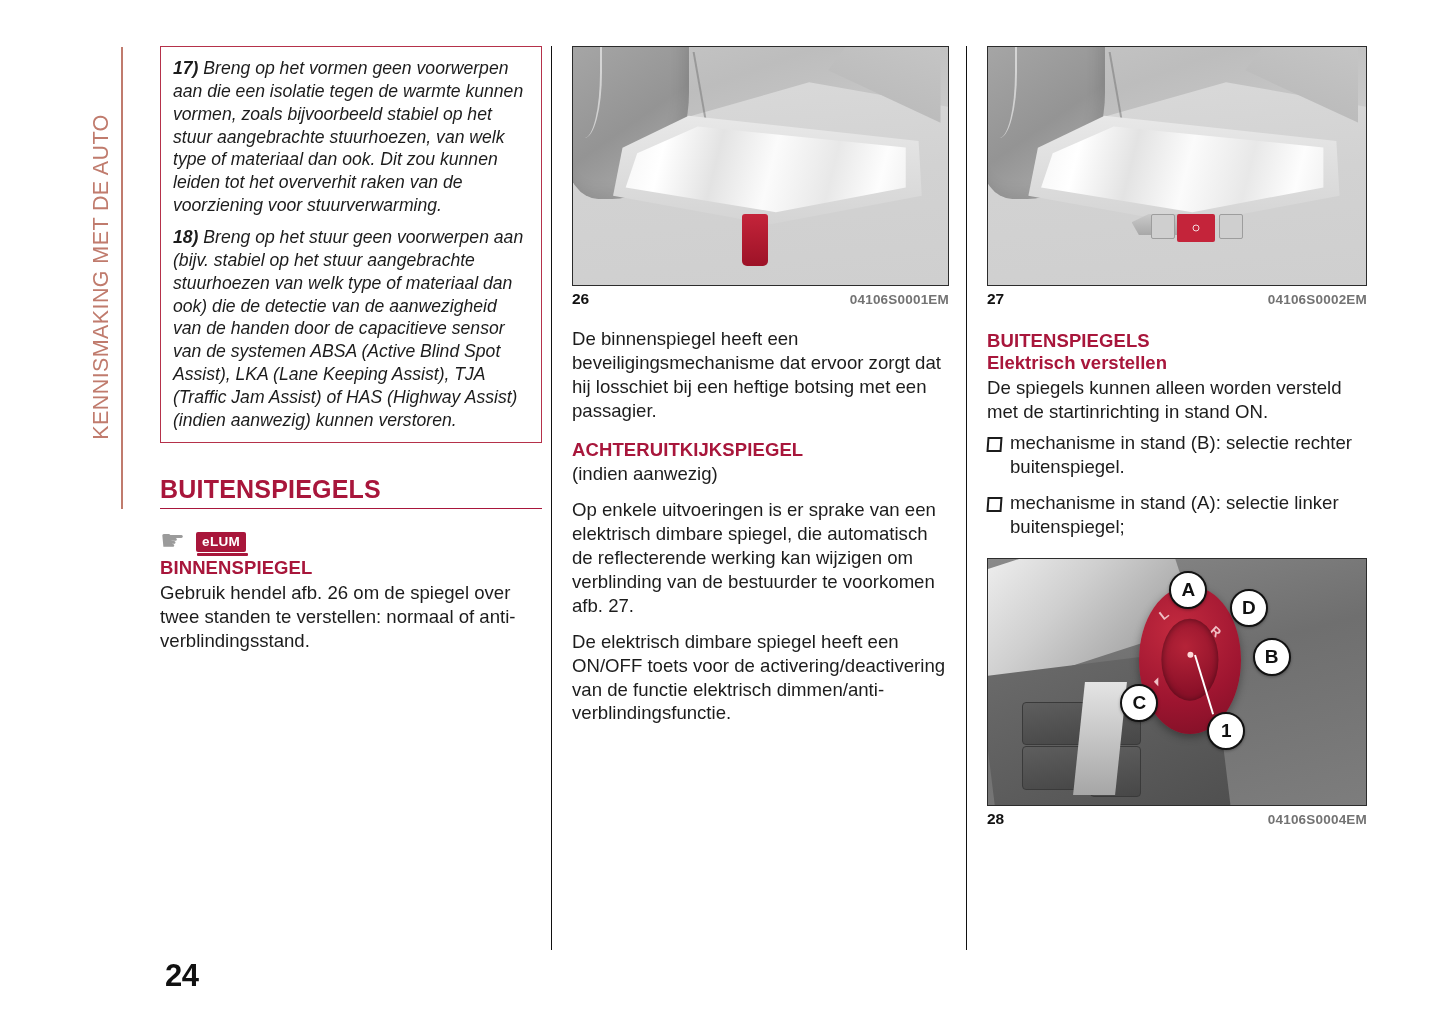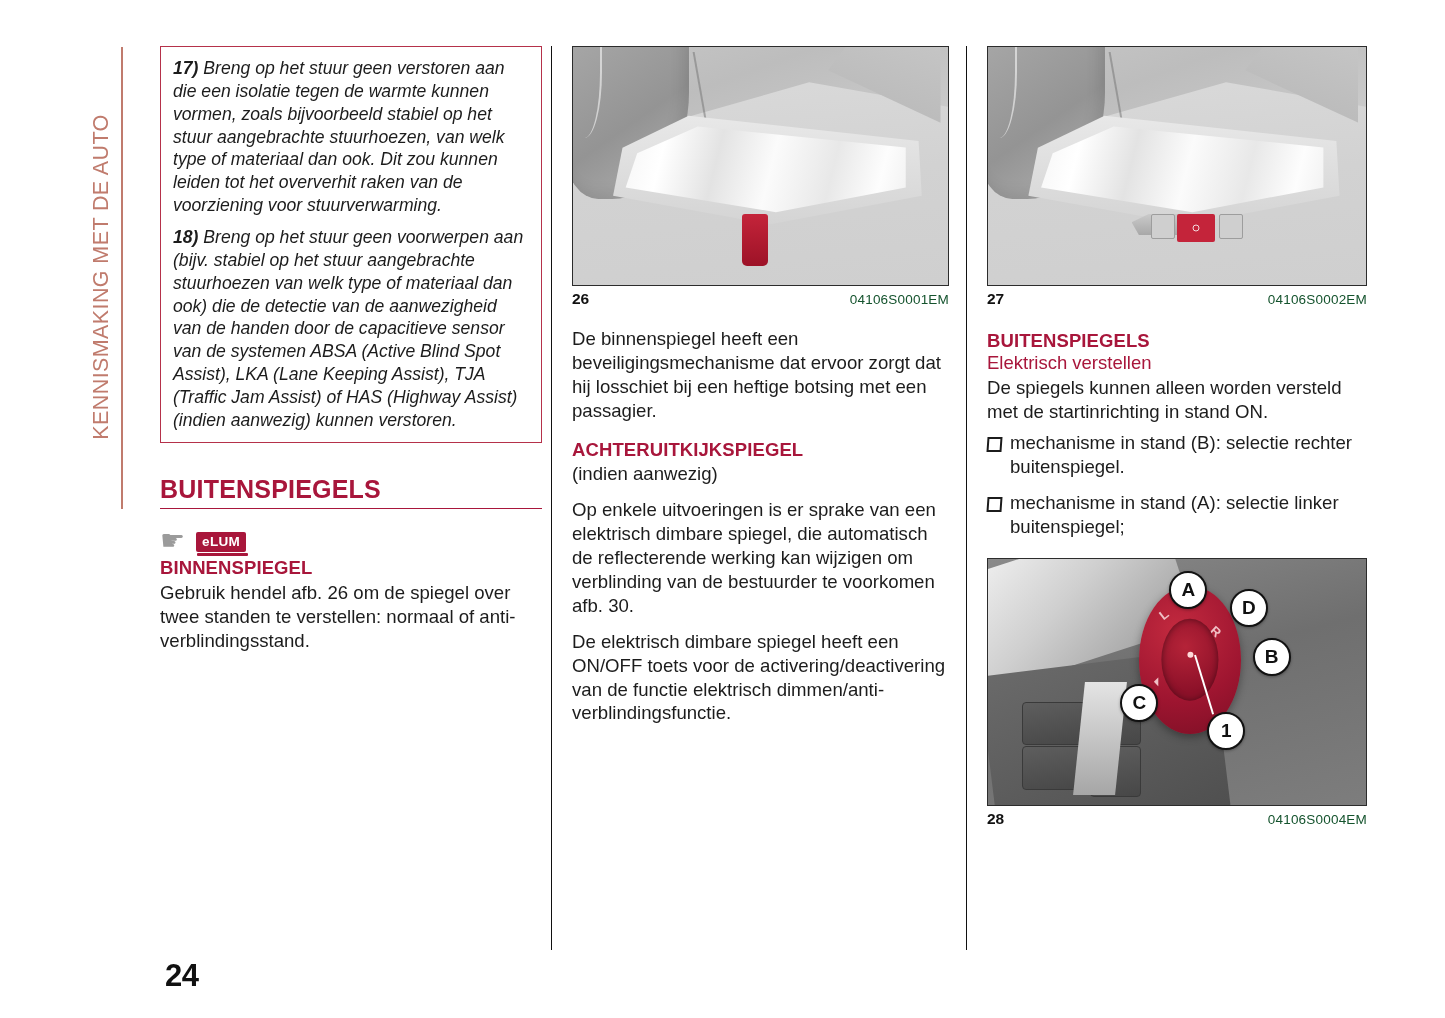--- a/index.html
+++ b/index.html
@@ -106,21 +106,21 @@
   .h-sub {
     color: #a8163b;
     font-weight: bold;
     font-size: 18.5px;
     letter-spacing: 0.1px;
     margin: 0;
     line-height: 1.18;
   }
   .h-sub2 {
     color: #a8163b;
-    font-weight: normal;
+    font-weight: bold;
     font-size: 18.5px;
     margin: 0;
     line-height: 1.18;
   }
 
   
   .elum-row {
     display: flex;
     align-items: center;
     gap: 11px;
@@ -194,21 +194,21 @@
   }
   .fig-caption {
     display: flex;
     justify-content: space-between;
     align-items: baseline;
     margin-top: 4px;
     font-size: 14.5px;
     gap: 32px;
   }
   .fig-num { font-weight: bold; color: #111; font-size: 15.5px; }
-  .fig-code { font-weight: normal; color: #14532d; font-size: 13.5px; letter-spacing: 0.2px; }
+  .fig-code { font-weight: bold; color: #737373; font-size: 13.5px; letter-spacing: 0.2px; }
 
   
   .mirror-scene { position: absolute; inset: 0; }
   .ms-bg {
     position: absolute; inset: 0;
     background: linear-gradient(175deg, #dcdcdc 0%, #d2d2d2 55%, #cfcfcf 100%);
   }
   .ms-headliner {
     position: absolute;
     left: -4%; top: -6%; width: 108%; height: 52%;
@@ -417,21 +417,21 @@
     <div class="chapter-tab-text">KENNISMAKING MET DE AUTO</div>
   </div>
   <div class="chapter-tab-rule"></div>
 
   <div class="col-divider d1"></div>
   <div class="col-divider d2"></div>
 
   <div class="col col-1">
 
     <div class="warning-box">
-      <p><span class="num">17)</span><span> Breng op het stuur geen verstoren aan die een isolatie tegen de warmte kunnen vormen, zoals bijvoorbeeld stabiel op het stuur aangebrachte stuurhoezen, van welk type of materiaal dan ook. Dit zou kunnen leiden tot het oververhit raken van de voorziening voor stuurverwarming.</span></p>
+      <p><span class="num">17)</span><span> Breng op het vormen geen voorwerpen aan die een isolatie tegen de warmte kunnen vormen, zoals bijvoorbeeld stabiel op het stuur aangebrachte stuurhoezen, van welk type of materiaal dan ook. Dit zou kunnen leiden tot het oververhit raken van de voorziening voor stuurverwarming.</span></p>
       <p><span class="num">18)</span><span> Breng op het stuur geen voorwerpen aan (bijv. stabiel op het stuur aangebrachte stuurhoezen van welk type of materiaal dan ook) die de detectie van de aanwezigheid van de handen door de capacitieve sensor van de systemen ABSA (Active Blind Spot Assist), LKA (Lane Keeping Assist), TJA (Traffic Jam Assist) of HAS (Highway Assist) (indien aanwezig) kunnen verstoren.</span></p>
     </div>
 
     <div class="h-main">
       <span>BUITENSPIEGELS</span>
     </div>
     <div class="h-main-rule"></div>
 
     <div class="elum-row">
       <span class="hand-icon">☛</span>
@@ -469,21 +469,21 @@
     </div>
 
     <p class="body-p" style="margin-top:19px;">De binnenspiegel heeft een beveiligingsmechanisme dat ervoor zorgt dat hij losschiet bij een heftige botsing met een passagier.</p>
 
     <div class="h-sub" style="margin-top:16px;">
       <div>ACHTERUITKIJKSPIEGEL</div>
     </div>
 
     <p class="body-p tight">(indien aanwezig)</p>
 
-    <p class="body-p">Op enkele uitvoeringen is er sprake van een elektrisch dimbare spiegel, die automatisch de reflecterende werking kan wijzigen om verblinding van de bestuurder te voorkomen afb. 30.</p>
+    <p class="body-p">Op enkele uitvoeringen is er sprake van een elektrisch dimbare spiegel, die automatisch de reflecterende werking kan wijzigen om verblinding van de bestuurder te voorkomen afb. 27.</p>
 
     <p class="body-p">De elektrisch dimbare spiegel heeft een ON/OFF toets voor de activering/deactivering van de functie elektrisch dimmen/anti-verblindingsfunctie.</p>
   </div>
 
   <div class="col col-3">
 
     <div class="figure">
       <div class="fig-frame" style="height:240px;">
         <div class="mirror-scene">
           <div class="ms-bg"></div>

